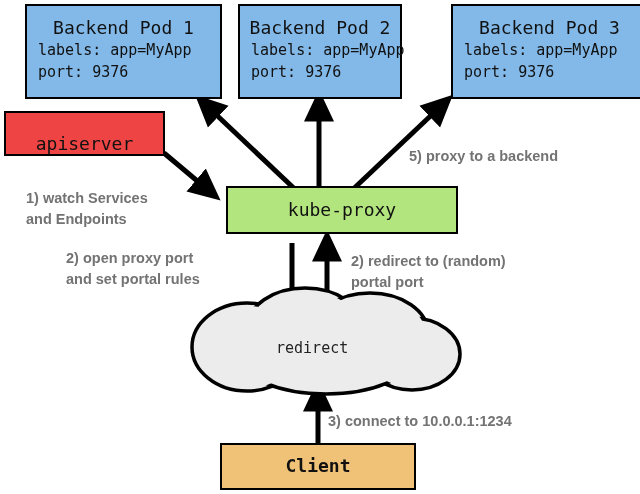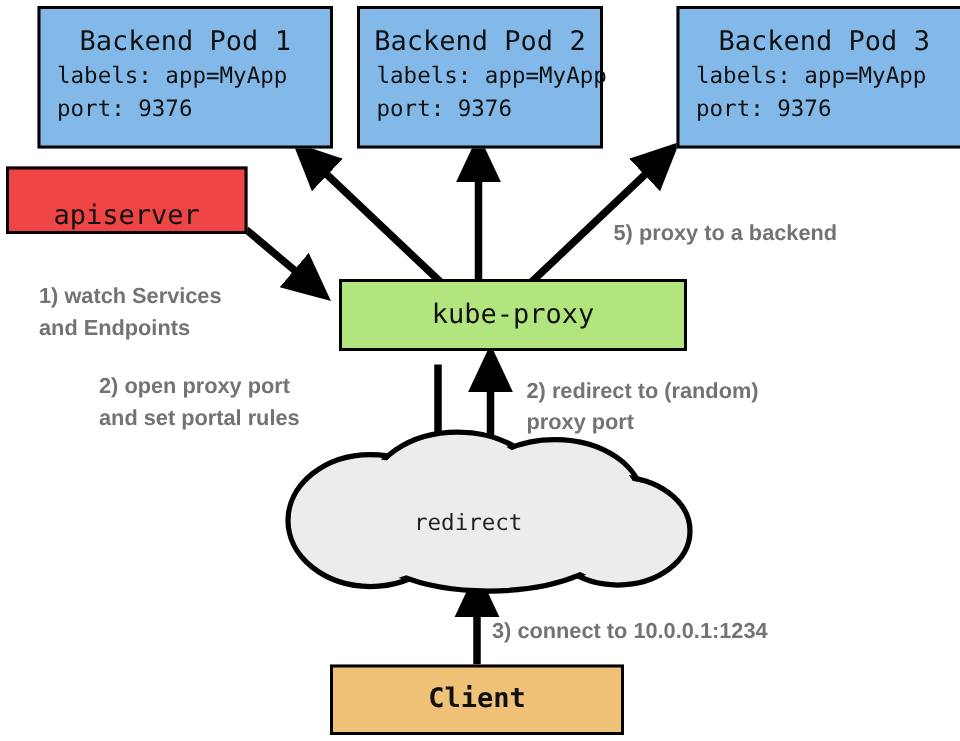--- a/index.html
+++ b/index.html
@@ -170,20 +170,20 @@
     <div>2) open proxy port</div>
     <div>and set portal rules</div>
   </div>
 
   <div class="lbl" style="left:328px; top:411px;">
     <div>3) connect to 10.0.0.1:1234</div>
   </div>
 
   <div class="lbl" style="left:351px; top:251px;">
     <div>2) redirect to (random)</div>
-    <div>proxy port</div>
+    <div>portal port</div>
   </div>
 
   <div class="lbl" style="left:409px; top:146px;">
     <div>5) proxy to a backend</div>
   </div>
 
 </div>
 
 </body></html>

